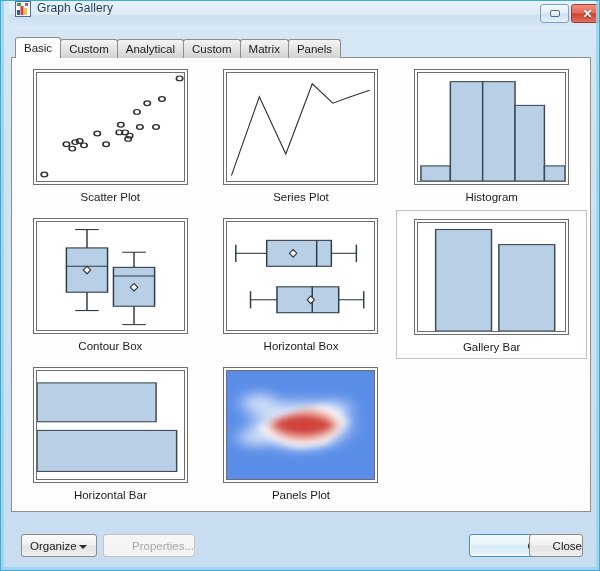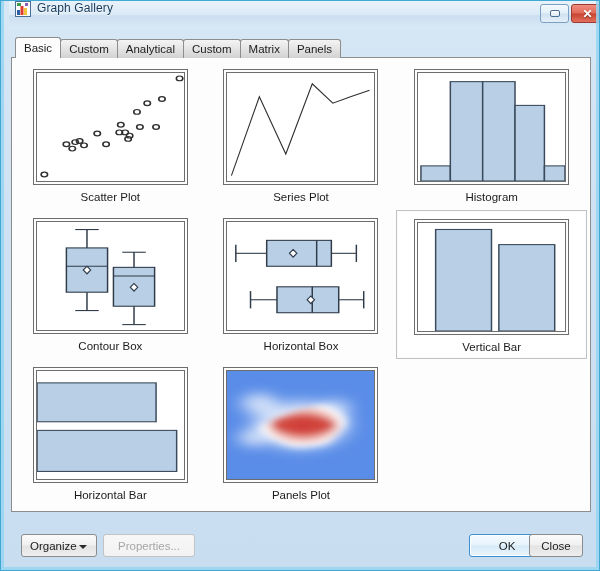--- a/index.html
+++ b/index.html
@@ -197,21 +197,21 @@
   .btn {
     position: absolute;
     box-sizing: border-box;
     font-size: 11.5px;
     color: #1b1b1b;
     border: 1px solid #8c8c8c;
     border-radius: 3px;
     background: linear-gradient(to bottom, #fbfbfb 0%, #f0f0f0 48%, #e3e3e3 52%, #eeeeee 100%);
     display: flex;
     align-items: center;
-    justify-content: center;
+    justify-content: flex-end;
     cursor: default;
     user-select: none;
   }
   .btn.disabled {
     color: #a6a6a6;
     border-color: #c3c3c3;
     background: linear-gradient(to bottom, #f7f7f7 0%, #f2f2f2 100%);
   }
   .btn.default-btn {
     border: 1px solid #3c8fd0;
@@ -412,21 +412,21 @@
         <div class="thumb-outer">
           <div class="thumb-inner">
             <svg viewBox="0 0 100 100" preserveAspectRatio="none">
               <g fill="#b8cfe6" stroke="#3a4a5a" stroke-width="1" vector-effect="non-scaling-stroke">
                 <rect x="12" y="6" width="38" height="94"></rect>
                 <rect x="55" y="20" width="38" height="80"></rect>
               </g>
             </svg>
           </div>
         </div>
-        <div class="caption">Vertical Bar</div>
+        <div class="caption">Gallery Bar</div>
       </div>
 
       <div class="item">
         <div class="thumb-outer">
           <div class="thumb-inner">
             <svg viewBox="0 0 100 100" preserveAspectRatio="none">
               <g fill="#b8cfe6" stroke="#3a4a5a" stroke-width="1" vector-effect="non-scaling-stroke">
                 <rect x="0" y="11" width="81" height="36"></rect>
                 <rect x="0" y="55" width="95" height="38"></rect>
               </g>

